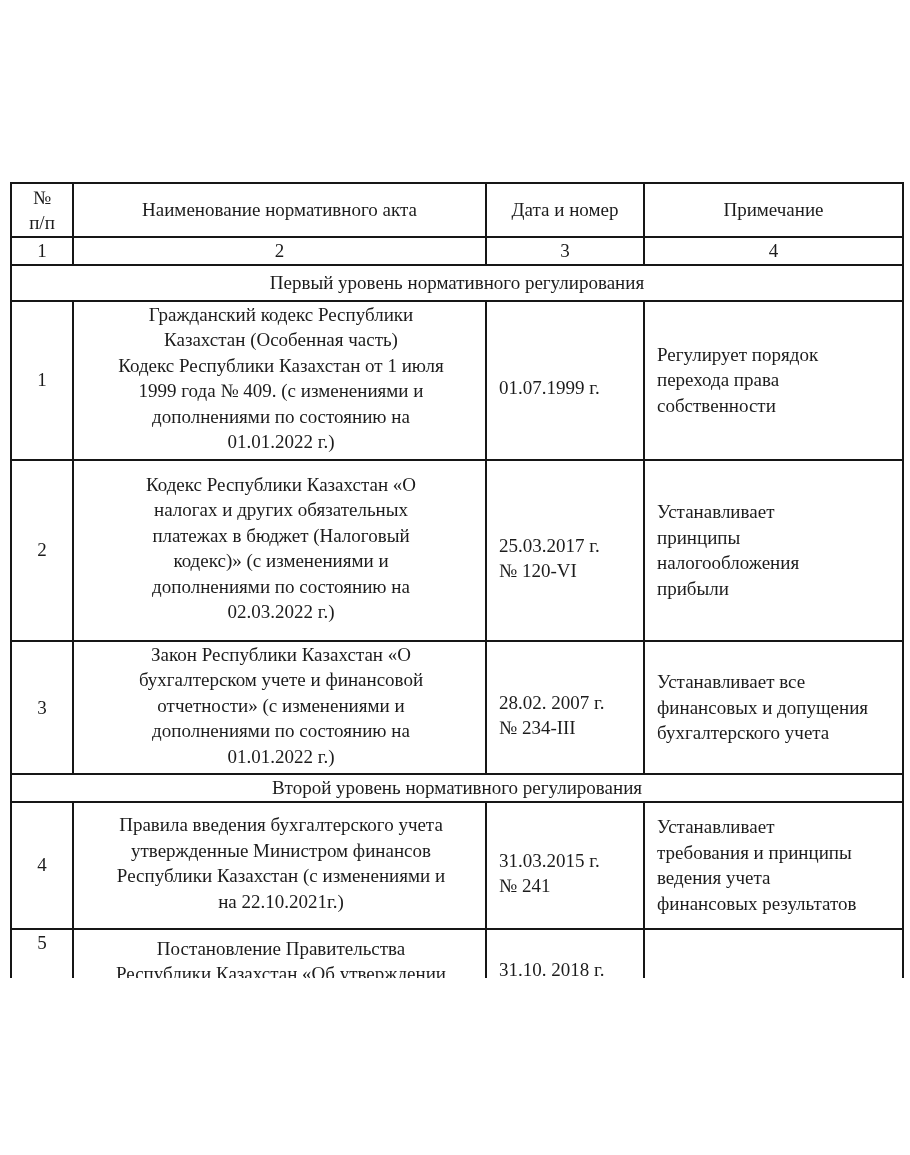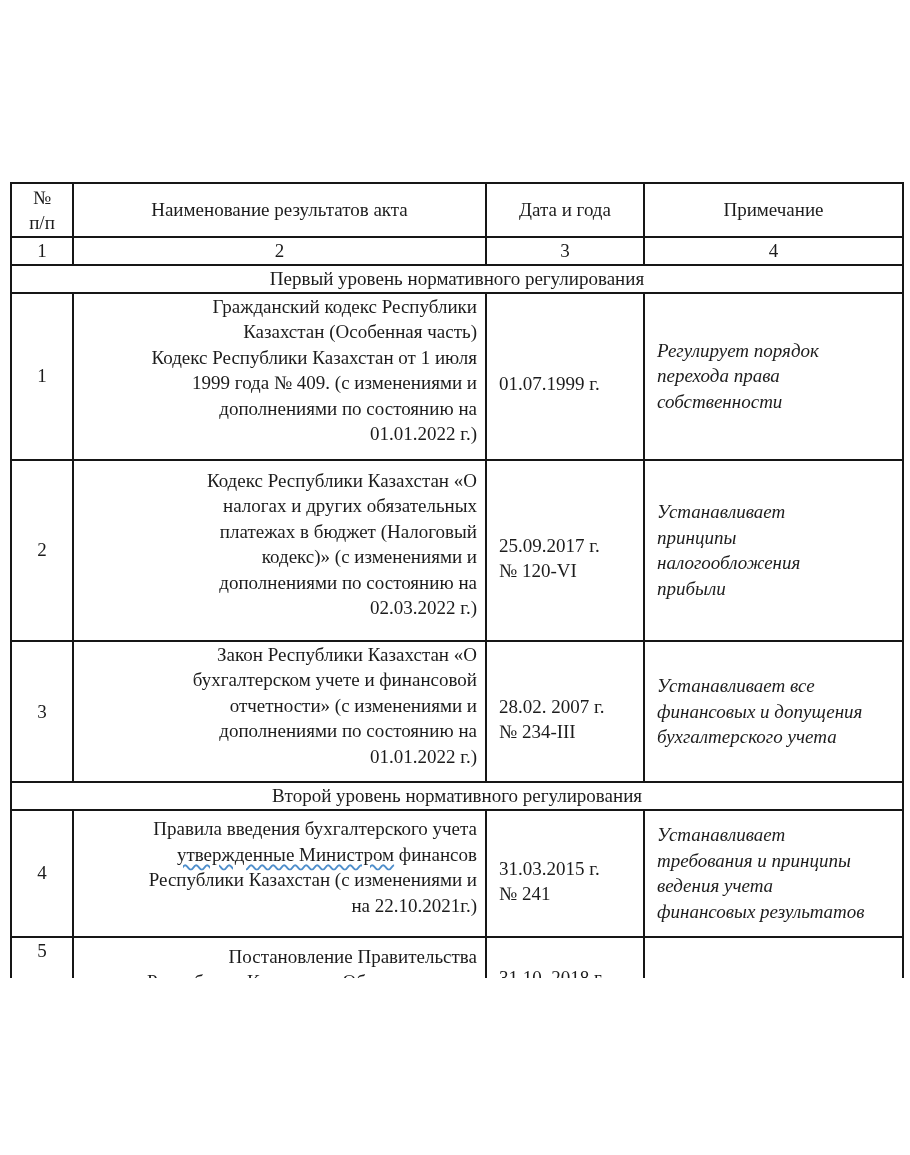--- a/index.html
+++ b/index.html
@@ -33,36 +33,35 @@
     vertical-align: middle;
     overflow: hidden;
   }
   col.c-num  { width: 62px; }
   col.c-name { width: 413px; }
   col.c-date { width: 158px; }
   col.c-note { width: 259px; }
 
   tr.row-header    { height: 54px; }
   tr.row-colnums   { height: 26px; }
-  tr.row-section1  { height: 28px; }
+  tr.row-section1  { height: 36px; }
   tr.row-1         { height: 153px; }
   tr.row-2         { height: 181px; }
   tr.row-3         { height: 130px; }
   tr.row-section2  { height: 22px; }
   tr.row-4         { height: 127px; }
   tr.row-5         { height: 150px; }
 
   td.cell-center { text-align: center; white-space: pre-line; }
-  td.cell-name   { padding: 0 8px 12px 11px; white-space: pre-line; text-align: right; }
+  td.cell-name   { padding: 0 8px 4px 11px; white-space: pre-line; text-align: center; }
   td.cell-date   { padding: 16px 6px 0 12px; white-space: pre-line; text-align: left; }
-  td.cell-note   { padding: 0 8px 0 12px; white-space: pre-line; text-align: left; font-style: italic; }
+  td.cell-note   { padding: 0 8px 0 12px; white-space: pre-line; text-align: left; }
   td.cell-section { text-align: center; }
 
   .grammar-underline {
-    text-decoration: underline;
     text-decoration-style: wavy;
     text-decoration-color: #4e8ecb; 
     text-decoration-thickness: 2px;
     text-underline-offset: 3px;
     white-space: pre-line;
   }
   .plain-part { white-space: pre-line; }
 
   
   tr.row-5 td { vertical-align: top; }
@@ -80,22 +79,22 @@
         <col class="c-num">
           <col class="c-name">
           <col class="c-date">
           <col class="c-note">
       </colgroup>
 
       <tbody>
           <tr class="row-header">
         <td class="cell-center">№
 п/п</td>
-        <td class="cell-center">Наименование результатов акта</td>
-        <td class="cell-center">Дата и года</td>
+        <td class="cell-center">Наименование нормативного акта</td>
+        <td class="cell-center">Дата и номер</td>
         <td class="cell-center">Примечание</td>
       </tr>
 
       <tr class="row-colnums">
         <td class="cell-center">1</td>
         <td class="cell-center">2</td>
         <td class="cell-center">3</td>
         <td class="cell-center">4</td>
       </tr>
 
@@ -118,21 +117,21 @@
       </tr>
 
       <tr class="row-2">
         <td class="cell-center">2</td>
         <td class="cell-name">Кодекс Республики Казахстан «О
 налогах и других обязательных
 платежах в бюджет (Налоговый
 кодекс)» (с изменениями и
 дополнениями по состоянию на
 02.03.2022 г.)</td>
-        <td class="cell-date">25.09.2017 г.
+        <td class="cell-date">25.03.2017 г.
 № 120-VI</td>
         <td class="cell-note">Устанавливает
 принципы
 налогообложения
 прибыли</td>
       </tr>
 
       <tr class="row-3">
         <td class="cell-center">3</td>
         <td class="cell-name">Закон Республики Казахстан «О

